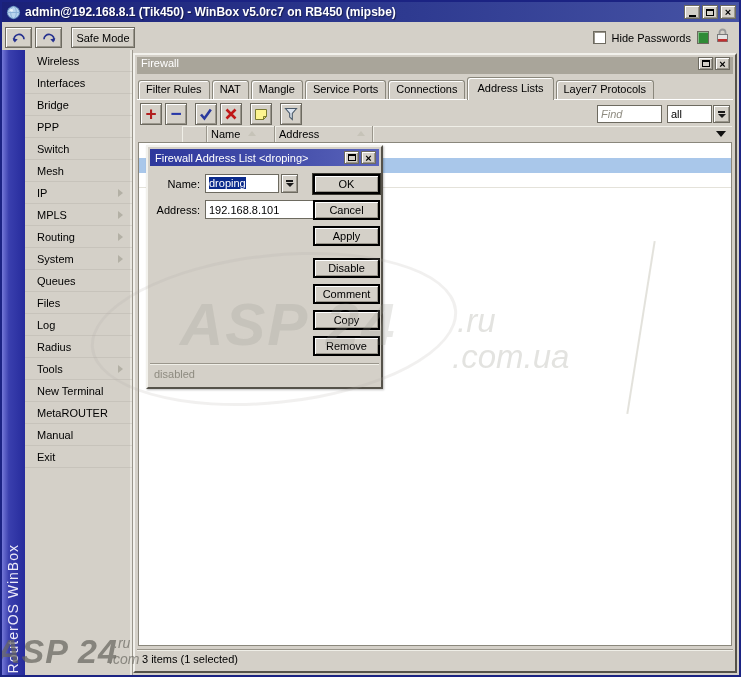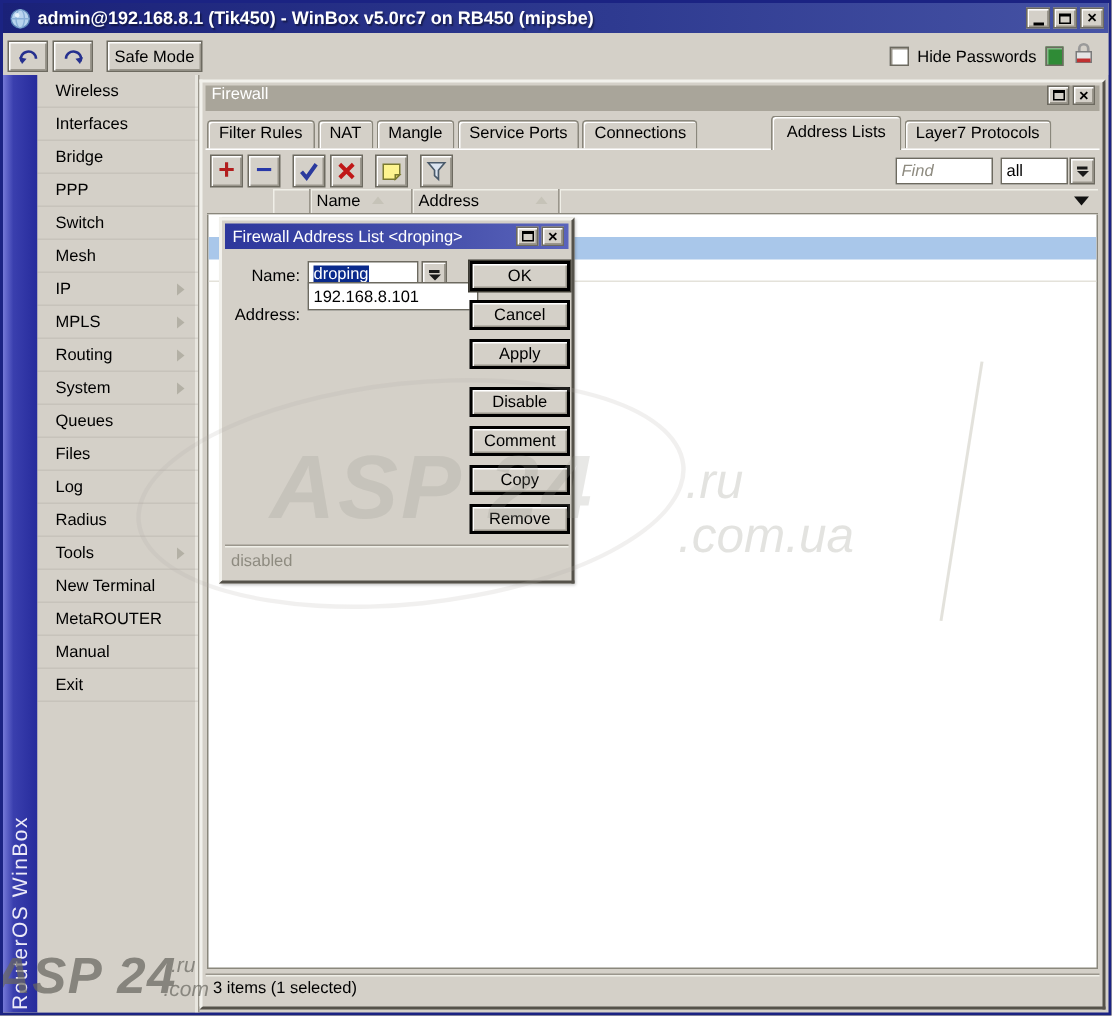--- a/index.html
+++ b/index.html
@@ -53,21 +53,21 @@
   .fw{position:absolute;left:131px;top:51px;width:604px;height:620px;background:#d4d0c8;
     border:2px solid;border-color:#f2f1ec #55524a #55524a #f2f1ec;z-index:5;}
   .fw-title{position:absolute;left:2px;top:2px;right:2px;height:17px;background:#a9a59a;
     display:flex;align-items:flex-start;padding:0 2px 0 4px;}
   .fw-title-text{color:#fff;font-size:11px;flex:1;}
   .fw-title .winbtn{width:15px;height:13px;}
   .fw-tabs{position:absolute;left:3px;top:20px;right:3px;height:24px;display:flex;align-items:flex-end;}
   .tab{height:19px;padding:2px 7px 3px;font-size:11px;color:#000;background:#d4d0c8;
     border:1px solid #8a877c;border-bottom:none;border-top-left-radius:3px;border-top-right-radius:3px;
     box-shadow:inset 1px 1px 0 #fff;margin-right:2px;white-space:nowrap;}
-  .tab.active{height:23px;padding:4px 9px 5px;margin-bottom:-1px;z-index:2;position:relative;margin-left:47px;}
+  .tab.active{height:23px;padding:4px 9px 5px;margin-bottom:-1px;z-index:2;position:relative;}
   .fw-toolbar{position:absolute;left:2px;top:44px;right:2px;height:27px;border-top:1px solid #fff;}
   .icon-btn{position:absolute;top:3px;width:22px;height:22px;background:#d4d0c8;border:1px solid #6d6a60;
     box-shadow:inset 1px 1px 0 #fff, inset -1px -1px 0 #9a968c;
     display:flex;align-items:center;justify-content:center;padding:0;}
   .ic-add{left:3px;color:#b21e1e;font-size:19px;font-weight:bold;line-height:16px;}
   .ic-rem{left:28px;color:#2838a8;font-size:19px;font-weight:bold;line-height:14px;}
   .ic-ena{left:58px;}
   .ic-dis{left:83px;}
   .ic-com{left:113px;}
   .ic-fil{left:143px;}
@@ -114,21 +114,21 @@
     display:flex;align-items:center;padding:0 2px 0 5px;}
   .dlg-title-text{color:#fff;font-size:11px;flex:1;white-space:nowrap;}
   .dlg .winbtn{width:15px;height:13px;}
   .field-label{position:absolute;font-size:11px;color:#000;text-align:right;width:48px;left:4px;}
   .lbl-name{top:31px;}
   .lbl-addr{top:57px;}
   .inp{position:absolute;height:19px;background:#fff;border:1px solid #6d6a60;font-size:11px;
     padding:2px 3px;line-height:13px;color:#000;}
   .inp-name{left:57px;top:27px;width:74px;}
   .inp-name .sel{background:#0a2a8c;color:#fff;}
-  .inp-addr{left:57px;top:41px;width:114px;}
+  .inp-addr{left:57px;top:53px;width:114px;}
   .name-dd{position:absolute;left:133px;top:27px;width:17px;height:19px;}
   .dlg-btn{position:absolute;left:165px;width:67px;height:20px;background:#d4d0c8;
     border:2px solid #000000;box-shadow:inset 1px 1px 0 #fff, inset -1px -1px 0 #9a968c;
     font-size:11px;color:#000;padding:0;}
   .b-ok{top:27px;box-shadow:inset 1px 1px 0 #fff, inset -1px -1px 0 #9a968c,0 0 0 1px #3c3a32;}
   .b-cancel{top:53px;}.b-apply{top:79px;}.b-disable{top:111px;}
   .b-comment{top:137px;}.b-copy{top:163px;}.b-remove{top:189px;}
   .dlg-status{position:absolute;left:2px;right:2px;bottom:2px;height:22px;
     border-top:1px solid #9a968c;box-shadow:inset 0 1px 0 #f0efe8;
     font-size:11px;color:#8e8b80;padding:4px 0 0 4px;}

